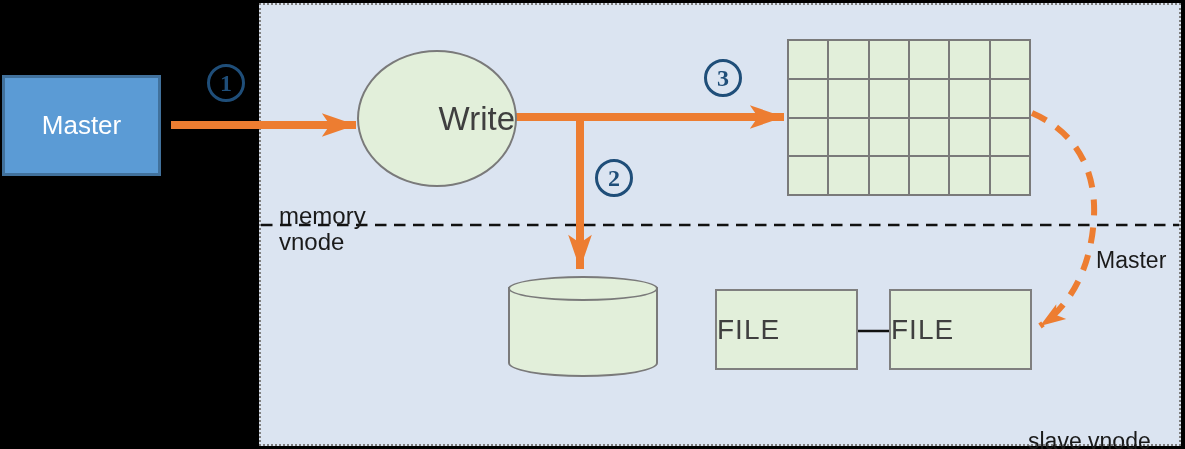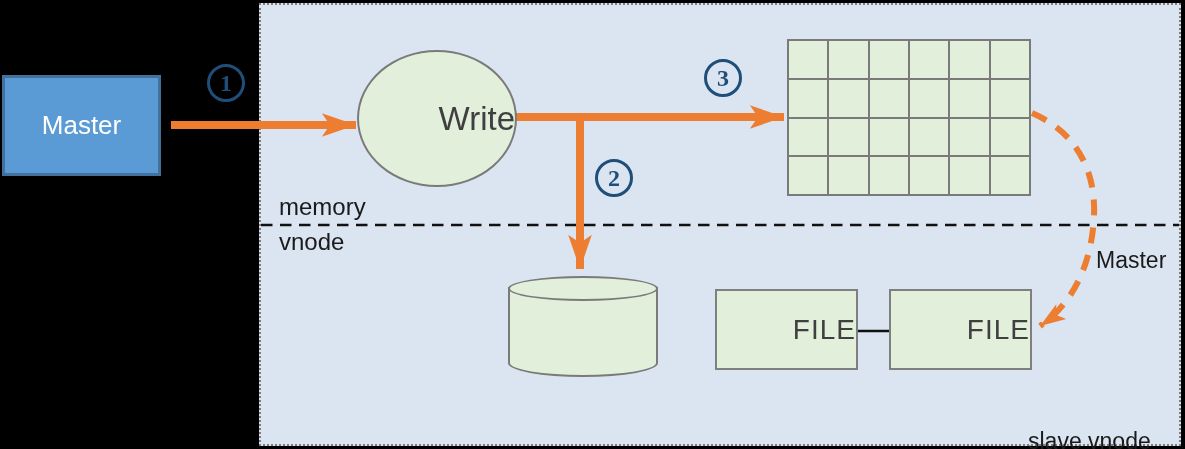--- a/index.html
+++ b/index.html
@@ -68,21 +68,21 @@
     width: 244px; height: 157px;
     display: grid;
     gap: 2px; padding: 2px;
     background: var(--shape-border);
   }
   .mem-table .cell { background: var(--shape-green); }
   .zone-label {
     color: var(--label-text);
     font-size: 24px; line-height: 1.1;
   }
-  .memory-label { left: 279px; top: 194px; }
+  .memory-label { left: 279px; top: 203px; }
   .disk-label   { left: 279px; top: 229px; }
   .cylinder { left: 508px; top: 276px; width: 150px; height: 101px; }
   .cyl-body {
     position: absolute; left: 0; right: 0; top: 11px; bottom: 0;
     background: var(--shape-green);
     border: 2px solid var(--shape-border);
     border-radius: 0 0 50% 50% / 0 0 14px 14px;
   }
   .cyl-top {
     position: absolute; left: 0; right: 0; top: 0; height: 25px;
@@ -92,21 +92,21 @@
   }
   .wal-label {
     left: 508px; top: 396px; width: 150px;
     text-align: center;
     font-size: 28px; color: var(--label-text);
   }
   .file-box {
     top: 289px; width: 143px; height: 81px;
     background: var(--shape-green);
     border: 2px solid var(--panel-border);
-    display: flex; align-items: center; justify-content: flex-end;
+    display: flex; align-items: center; justify-content: flex-start;
     font-size: 28px; color: var(--shape-text); letter-spacing: 1px;
   }
   .file-1 { left: 715px; }
   .file-2 { left: 889px; }
   .flush-label { left: 1096px; top: 247px; font-size: 23px; color: var(--label-text); }
   .slave-label { left: 1028px; top: 428px; font-size: 23px; color: var(--label-text); }
   svg.overlay {
     position: absolute; left: 0; top: 0;
     width: 1185px; height: 449px;
     pointer-events: none;

